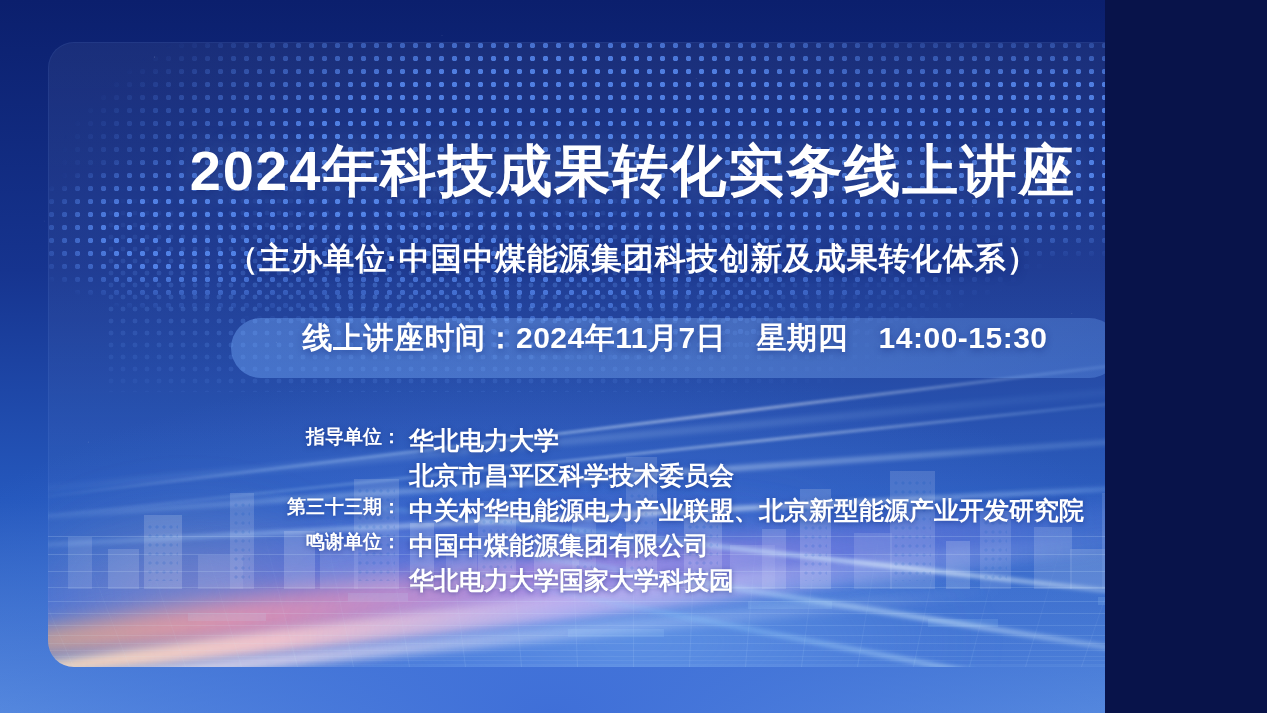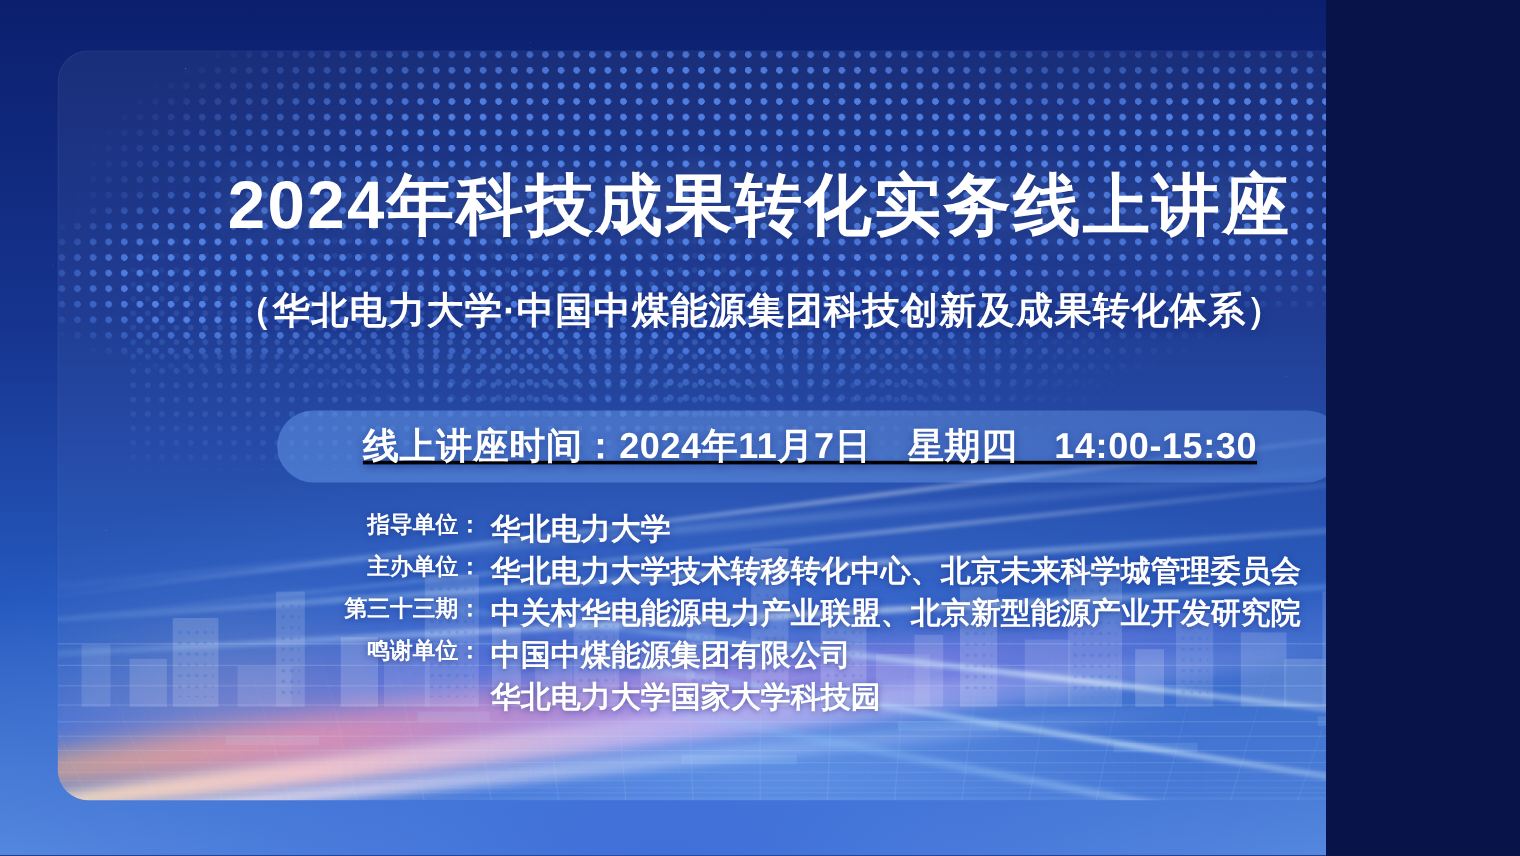--- a/index.html
+++ b/index.html
@@ -219,24 +219,24 @@
   .subline{
     position:absolute;left:0;right:0;top:196px;
     text-align:center;
     font-size:31px;font-weight:700;letter-spacing:1px;
     color:#ffffff;
     text-shadow:0 2px 8px rgba(10,30,110,.5);
     white-space:nowrap;
   }
 
   .timebar{
-    position:absolute;left:183px;top:300px;width:888px;height:60px;
+    position:absolute;left:183px;top:276px;width:888px;height:60px;
     border-radius:30px;
     background:linear-gradient(90deg,rgba(120,175,255,.40),rgba(135,185,255,.34) 55%,rgba(120,175,255,.28));
-    display:flex;align-items:center;justify-content:center;text-decoration:underline;
+    display:flex;justify-content:center;
   }
   .timebar span{
     font-size:30px;font-weight:700;color:#fff;letter-spacing:.5px;
     text-shadow:0 2px 7px rgba(10,30,110,.45);
     white-space:pre;
   }
 
   
   .credits{
     position:absolute;left:0;right:0;top:382px;
@@ -377,34 +377,34 @@
         <div class="tile" style="left: 140px; bottom: 46px; width: 78px;"></div>
         <div class="tile" style="left: 300px; bottom: 66px; width: 60px;"></div>
         <div class="tile" style="left: 520px; bottom: 30px; width: 96px;"></div>
         <div class="tile" style="left: 700px; bottom: 58px; width: 84px;"></div>
         <div class="tile" style="left: 880px; bottom: 40px; width: 70px;"></div>
         <div class="tile" style="left: 1050px; bottom: 62px; width: 66px;"></div>
       </div>
 
     <div class="headline">2024年科技成果转化实务线上讲座</div>
 
-    <div class="subline">（华北电力大学·中国中煤能源集团科技创新及成果转化体系）</div>
+    <div class="subline">（主办单位·中国中煤能源集团科技创新及成果转化体系）</div>
 
     <div class="timebar">
       <span>线上讲座时间：2024年11月7日　星期四　14:00-15:30</span>
     </div>
 
     <div class="credits" id="credits">
         <div class="crow">
           <div class="clabel">指导单位：</div>
           <div class="cval">华北电力大学</div>
         </div>
         <div class="crow">
-          <div class="clabel">主办单位：</div>
-          <div class="cval">华北电力大学技术转移转化中心、北京未来科学城管理委员会</div>
+          <div class="clabel"></div>
+          <div class="cval">北京市昌平区科学技术委员会</div>
         </div>
         <div class="crow">
           <div class="clabel">第三十三期：</div>
           <div class="cval">中关村华电能源电力产业联盟、北京新型能源产业开发研究院</div>
         </div>
         <div class="crow">
           <div class="clabel">鸣谢单位：</div>
           <div class="cval">中国中煤能源集团有限公司</div>
         </div>
         <div class="crow">

